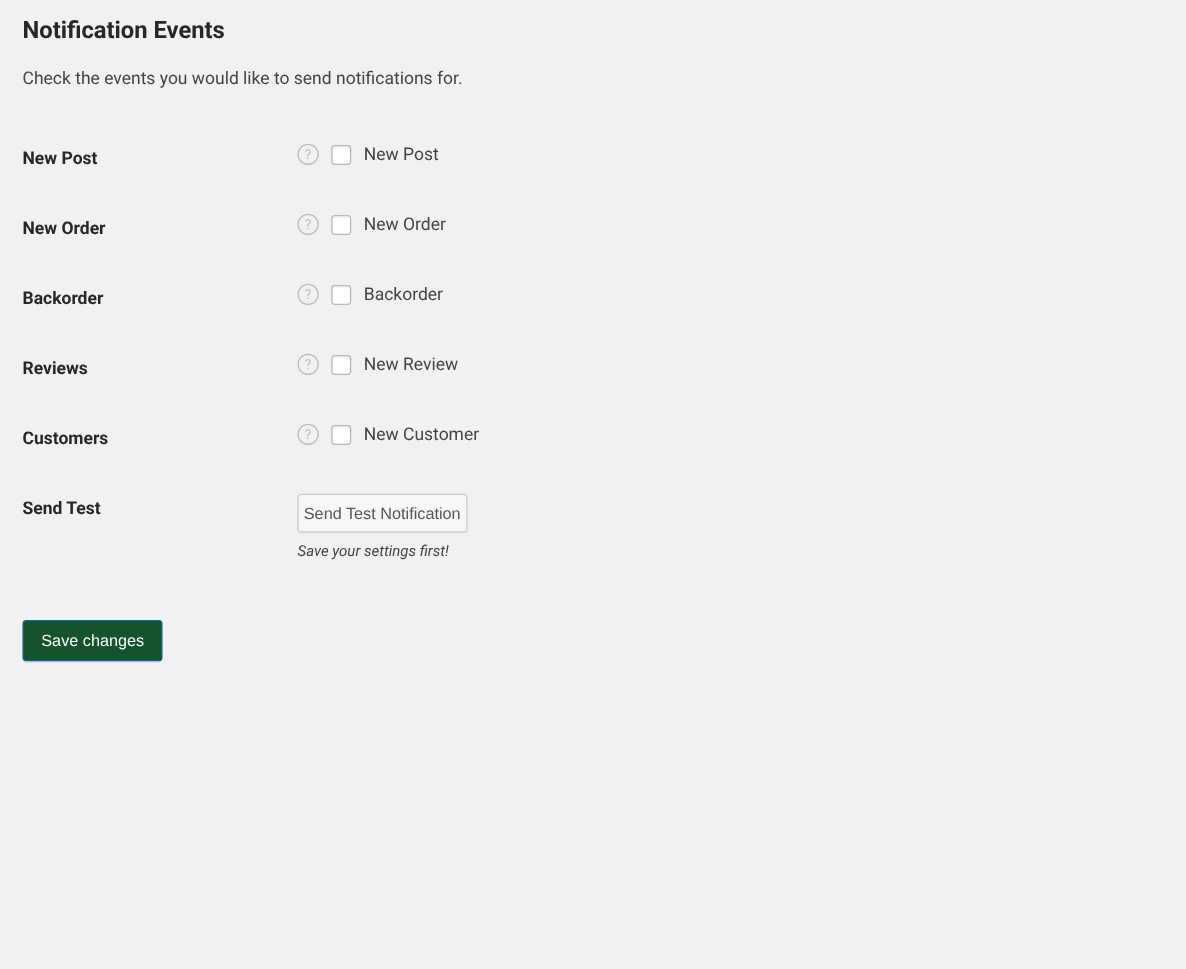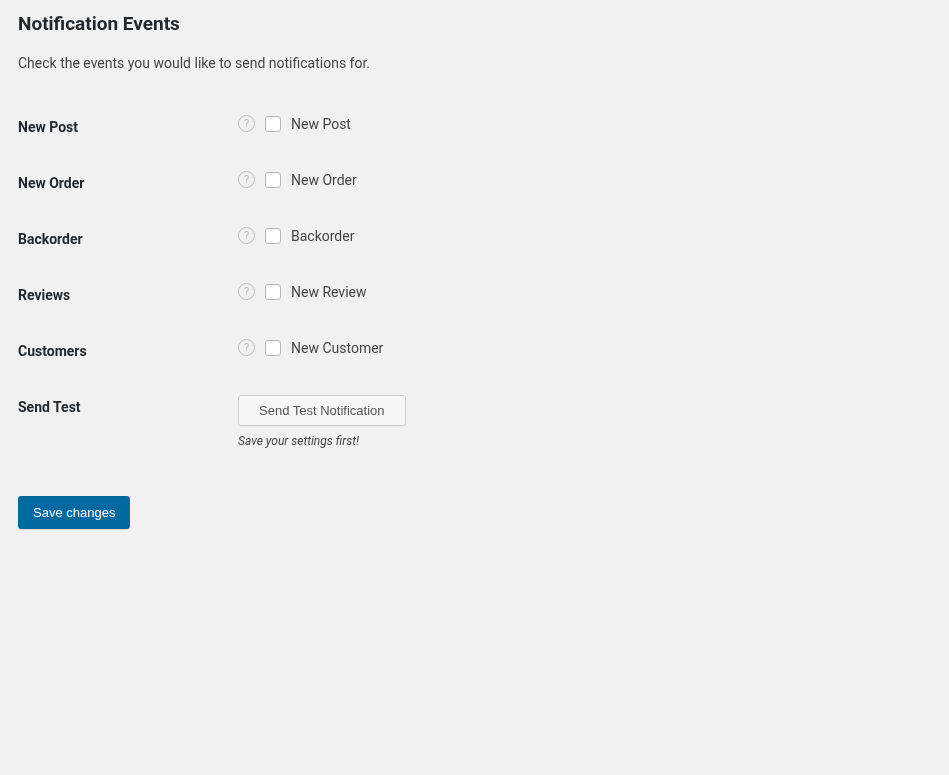--- a/index.html
+++ b/index.html
@@ -80,37 +80,37 @@
       font-size: 14px;
     }
     .button-secondary {
       display: inline-block;
       background: #f7f7f7;
       border: 1px solid #ccc;
       border-radius: 3px;
       color: #555;
       font-size: 13px;
       line-height: 1;
-      padding: 8px 20px;
+      padding: 8px 4px;
       cursor: pointer;
       box-shadow: 0 1px 0 rgba(0,0,0,.04);
     }
     .hint {
       font-style: italic;
       color: #444;
       font-size: 12px;
       margin-top: 8px;
       display: block;
     }
     .submit-area {
       margin-top: 28px;
     }
     .button-primary {
       display: inline-block;
-      background: #0369a1;
+      background: #14532d;
       border: 1px solid #006799;
       border-radius: 3px;
       color: #fff;
       font-size: 13px;
       line-height: 1;
       padding: 9px 14px;
       cursor: pointer;
       box-shadow: 0 1px 0 rgba(0,0,0,.1);
     }
   </style>

